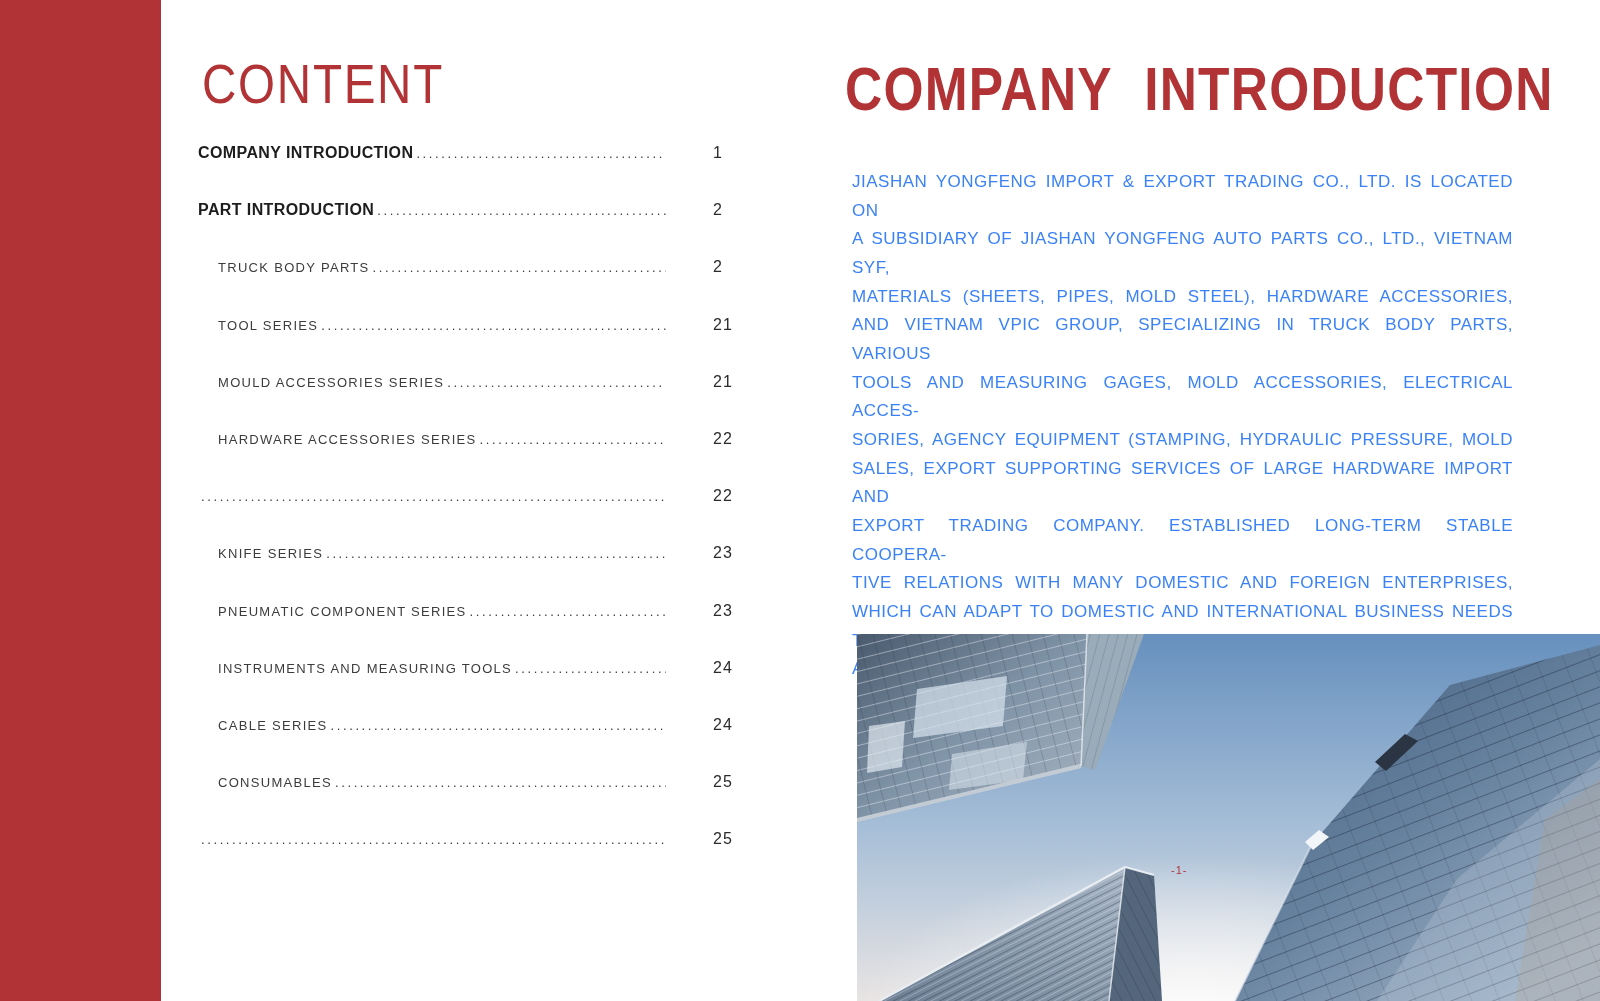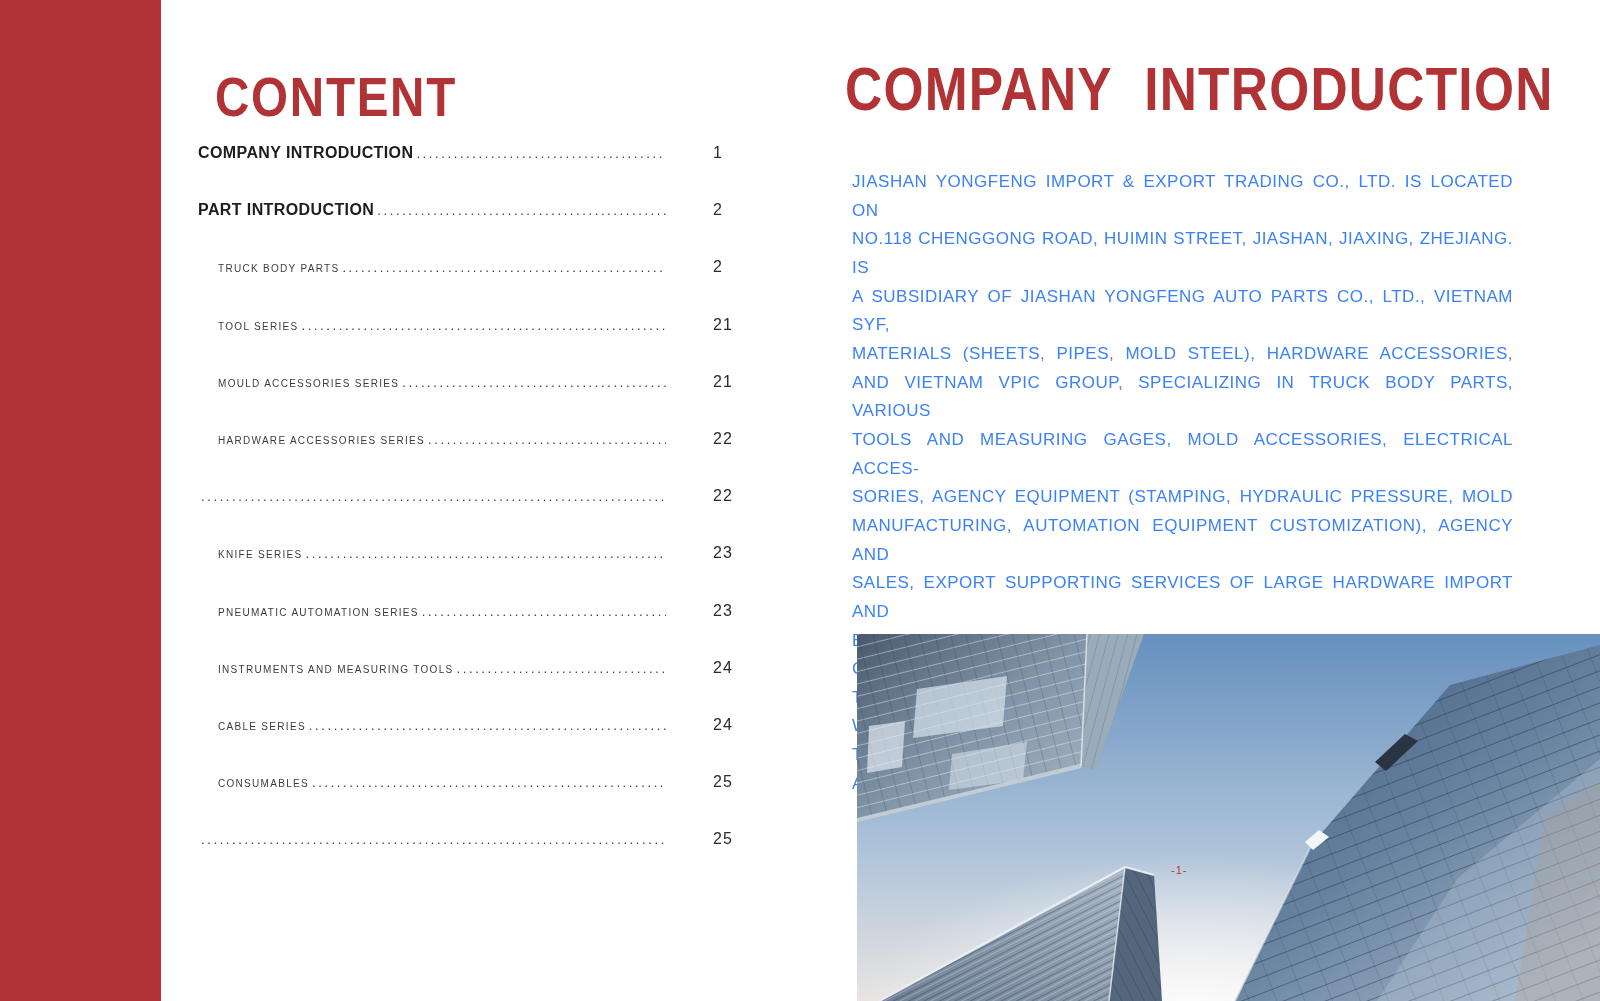--- a/index.html
+++ b/index.html
@@ -4,31 +4,31 @@
 <style>
   html,body{margin:0;padding:0;}
   body{
     width:1600px;height:1001px;position:relative;overflow:hidden;
     background:#ffffff;font-family:"Liberation Sans",sans-serif;
   }
   .red-bar{position:absolute;left:0;top:0;width:161px;height:1001px;background:#b23335;}
 
   
   .content-title{
-    position:absolute;left:198px;top:52px;margin:17px;
-    font-size:56px;line-height:56px;font-weight:700;color:#b23335;
+    position:absolute;left:198px;top:52px;margin:4px;
+    font-size:56px;line-height:56px;font-weight:400;color:#b23335;
     letter-spacing:2px;white-space:nowrap;
   }
   .content-title .squeeze{display:inline-block;transform:scaleX(.85);transform-origin:left center;}
 
   .toc{position:absolute;left:198px;top:126px;width:546px;}
   .toc-row{display:flex;align-items:baseline;height:57.2px;box-sizing:border-box;padding-top:18px;}
   .toc-label{white-space:nowrap;flex:0 0 auto;}
   .toc-row.lvl0 .toc-label{font-size:16px;font-weight:700;color:#1d1d1d;letter-spacing:.4px;}
-  .toc-row.lvl1 .toc-label{font-size:10px;font-weight:400;color:#3c3c3c;letter-spacing:1.3px;padding-left:20px;text-align:center;}
+  .toc-row.lvl1 .toc-label{font-size:13px;font-weight:400;color:#3c3c3c;letter-spacing:1.3px;padding-left:20px;text-align:center;}
   .toc-leader{flex:1 1 auto;overflow:hidden;white-space:nowrap;margin-left:3px;
     font-size:13px;color:#3a3a3a;letter-spacing:2.6px;}
   .toc-leader::after{content:"................................................................................................................................";}
   .toc-page{flex:0 0 78px;width:78px;box-sizing:border-box;padding-left:47px;
     font-size:16px;color:#2b2b2b;letter-spacing:1px;}
 
   
   .company-title{
     position:absolute;left:845px;top:58px;margin:0;
     font-size:62px;line-height:62px;font-weight:700;color:#b23335;
@@ -92,21 +92,21 @@
     <div class="toc-row lvl1">
       <span class="toc-leader"></span>
       <span class="toc-page">22</span>
     </div>
     <div class="toc-row lvl1">
       <span class="toc-label">KNIFE SERIES</span>
       <span class="toc-leader"></span>
       <span class="toc-page">23</span>
     </div>
     <div class="toc-row lvl1">
-      <span class="toc-label">PNEUMATIC AUTOMATION SERIES</span>
+      <span class="toc-label">PNEUMATIC COMPONENT SERIES</span>
       <span class="toc-leader"></span>
       <span class="toc-page">23</span>
     </div>
     <div class="toc-row lvl1">
       <span class="toc-label">INSTRUMENTS AND MEASURING TOOLS</span>
       <span class="toc-leader"></span>
       <span class="toc-page">24</span>
     </div>
     <div class="toc-row lvl1">
       <span class="toc-label">CABLE SERIES</span>
@@ -121,27 +121,25 @@
     <div class="toc-row lvl1">
       <span class="toc-leader"></span>
       <span class="toc-page">25</span>
     </div>
   </div>
 
 <h1 class="company-title"><span class="squeeze">COMPANY INTRODUCTION</span></h1>
 
 <div class="company-paragraph">
     <div class="pline">JIASHAN YONGFENG IMPORT &amp; EXPORT TRADING CO., LTD. IS LOCATED ON</div>
-    <div class="pline">NO.118 CHENGGONG ROAD, HUIMIN STREET, JIASHAN, JIAXING, ZHEJIANG. IS</div>
     <div class="pline">A SUBSIDIARY OF JIASHAN YONGFENG AUTO PARTS CO., LTD., VIETNAM SYF,</div>
     <div class="pline">MATERIALS (SHEETS, PIPES, MOLD STEEL), HARDWARE ACCESSORIES,</div>
     <div class="pline">AND VIETNAM VPIC GROUP, SPECIALIZING IN TRUCK BODY PARTS, VARIOUS</div>
     <div class="pline">TOOLS AND MEASURING GAGES, MOLD ACCESSORIES, ELECTRICAL ACCES-</div>
     <div class="pline">SORIES, AGENCY EQUIPMENT (STAMPING, HYDRAULIC PRESSURE, MOLD</div>
-    <div class="pline">MANUFACTURING, AUTOMATION EQUIPMENT CUSTOMIZATION), AGENCY AND</div>
     <div class="pline">SALES, EXPORT SUPPORTING SERVICES OF LARGE HARDWARE IMPORT AND</div>
     <div class="pline">EXPORT TRADING COMPANY. ESTABLISHED LONG-TERM STABLE COOPERA-</div>
     <div class="pline">TIVE RELATIONS WITH MANY DOMESTIC AND FOREIGN ENTERPRISES,</div>
     <div class="pline">WHICH CAN ADAPT TO DOMESTIC AND INTERNATIONAL BUSINESS NEEDS</div>
     <div class="pline">THE COMPANY ADOPTS THE BUSINESS PHILOSOPHY OF "SEEKING TRUTH</div>
     <div class="pline last">AND BEING PRAGMATIC AND CO-WIN-WIN"</div>
   </div>
 
 <div class="photo">
   <svg viewBox="0 0 743 367" preserveAspectRatio="none">

